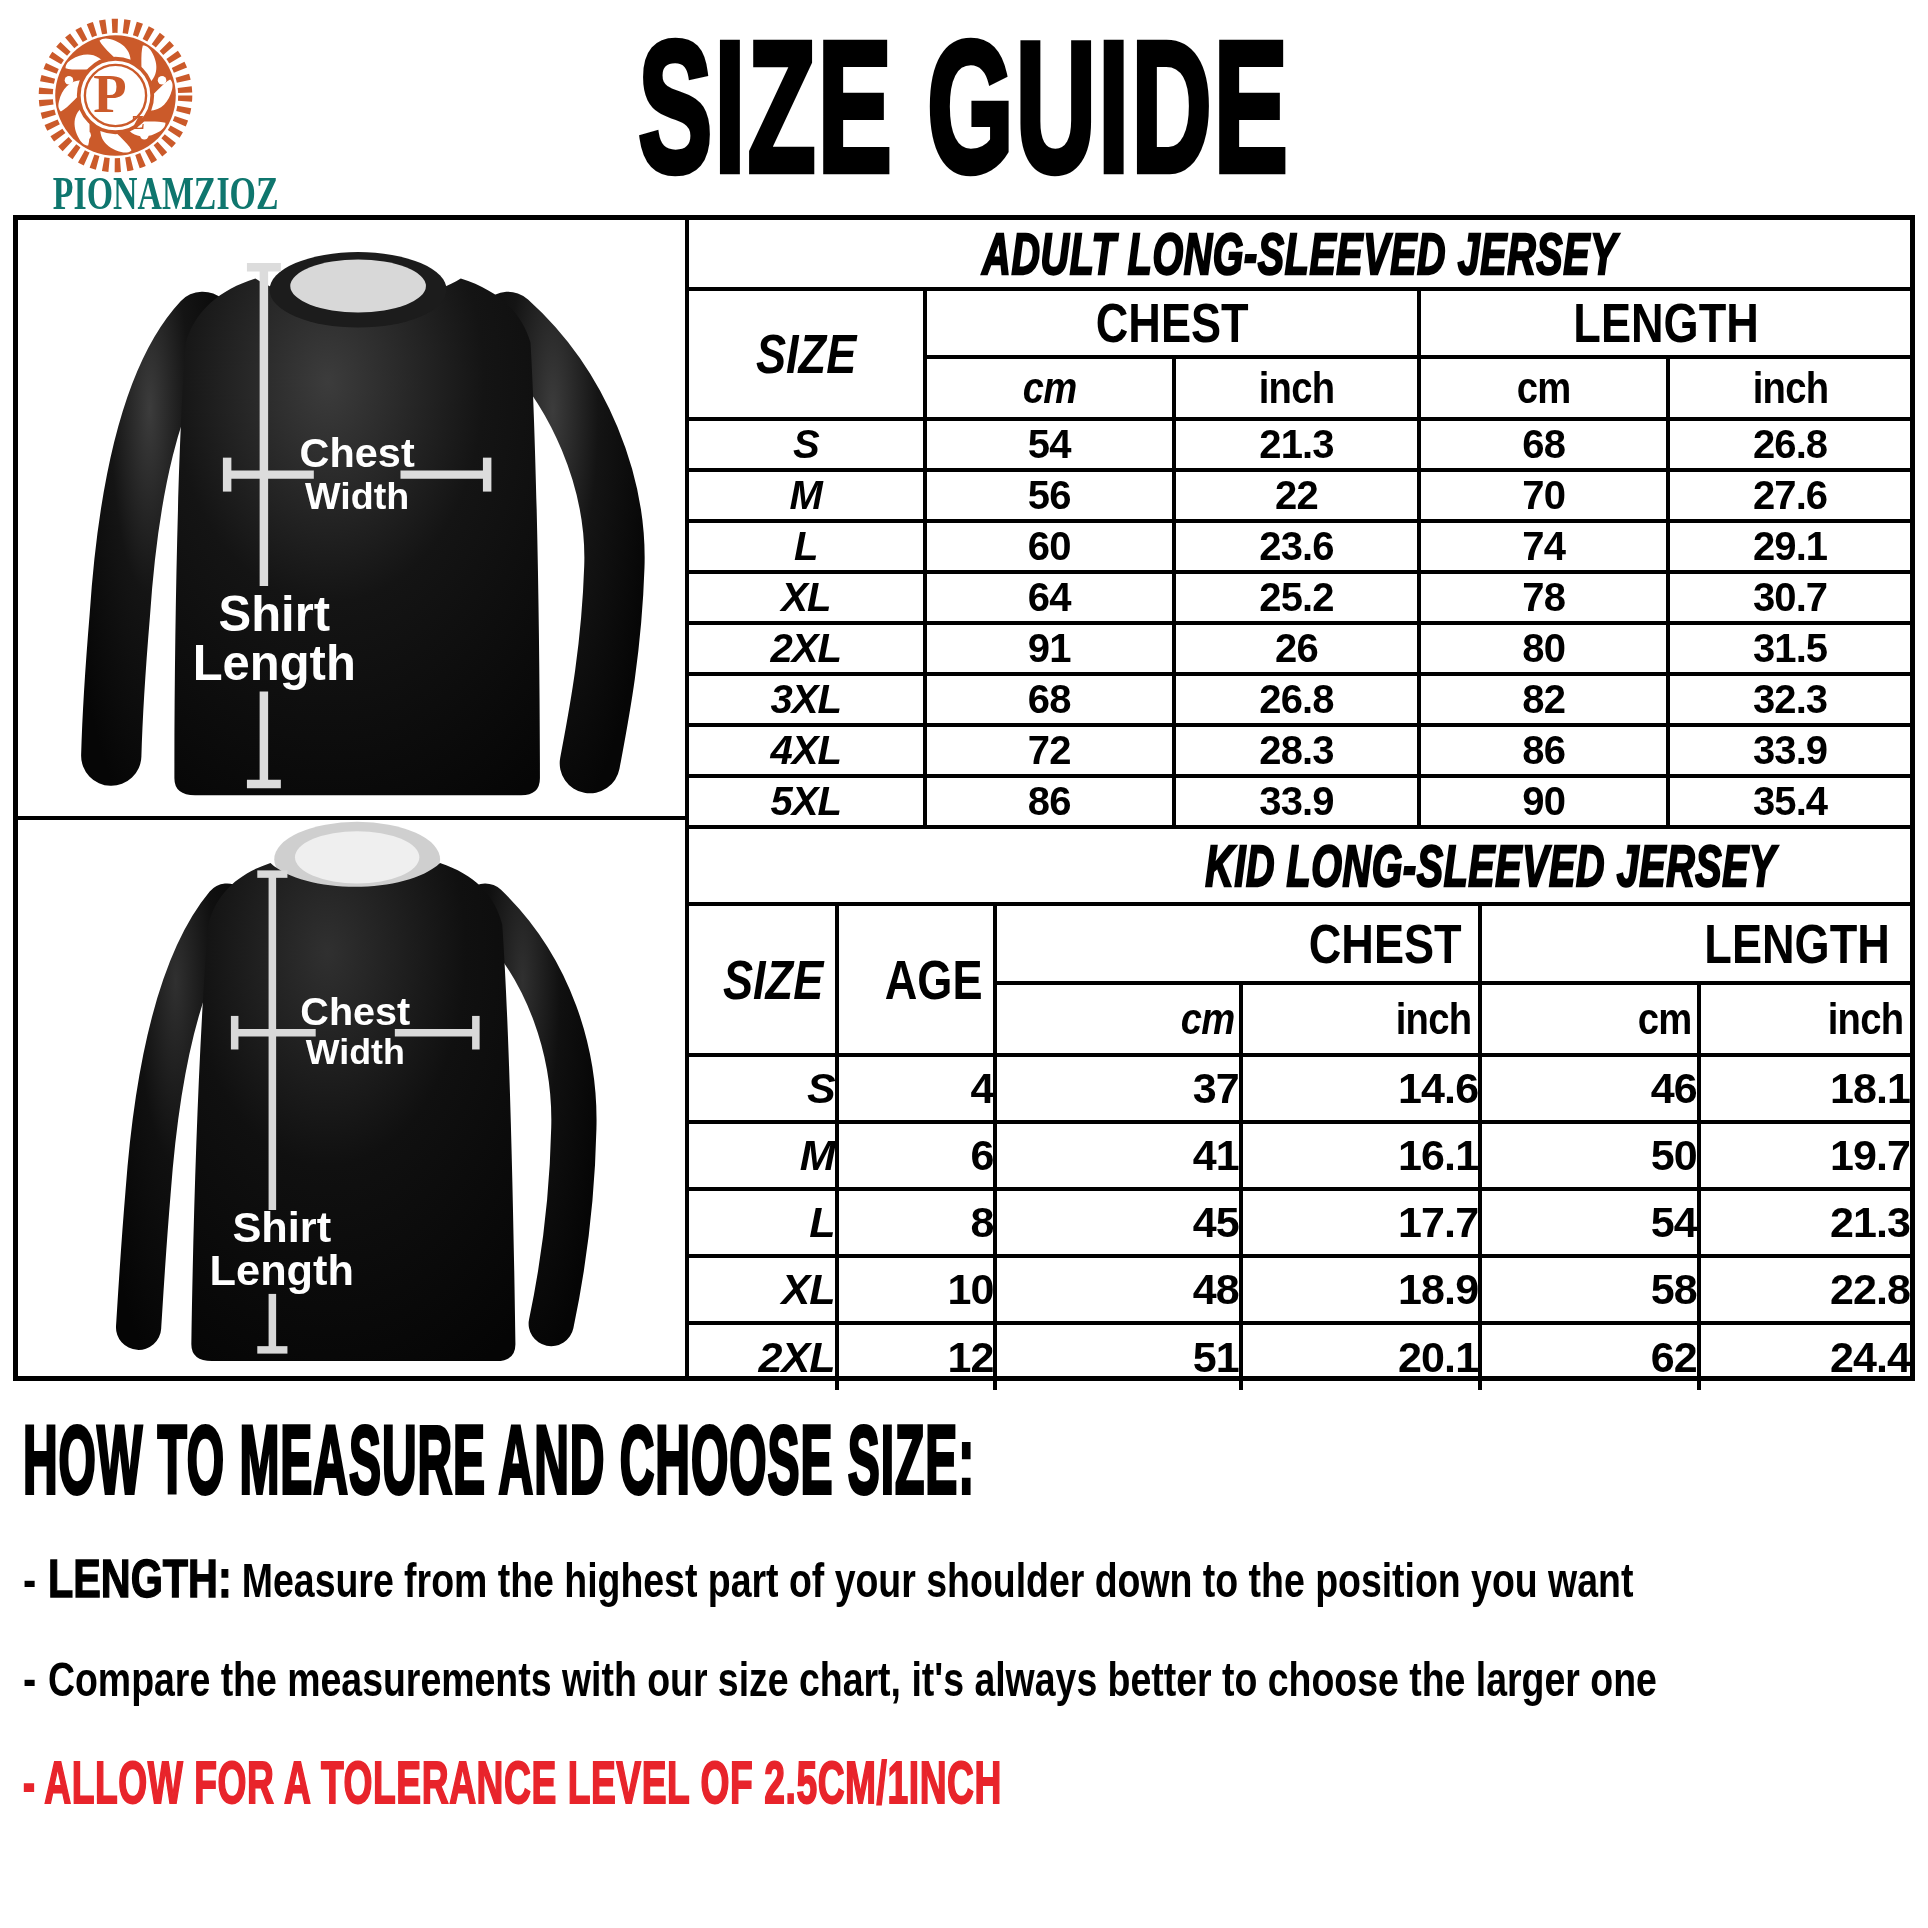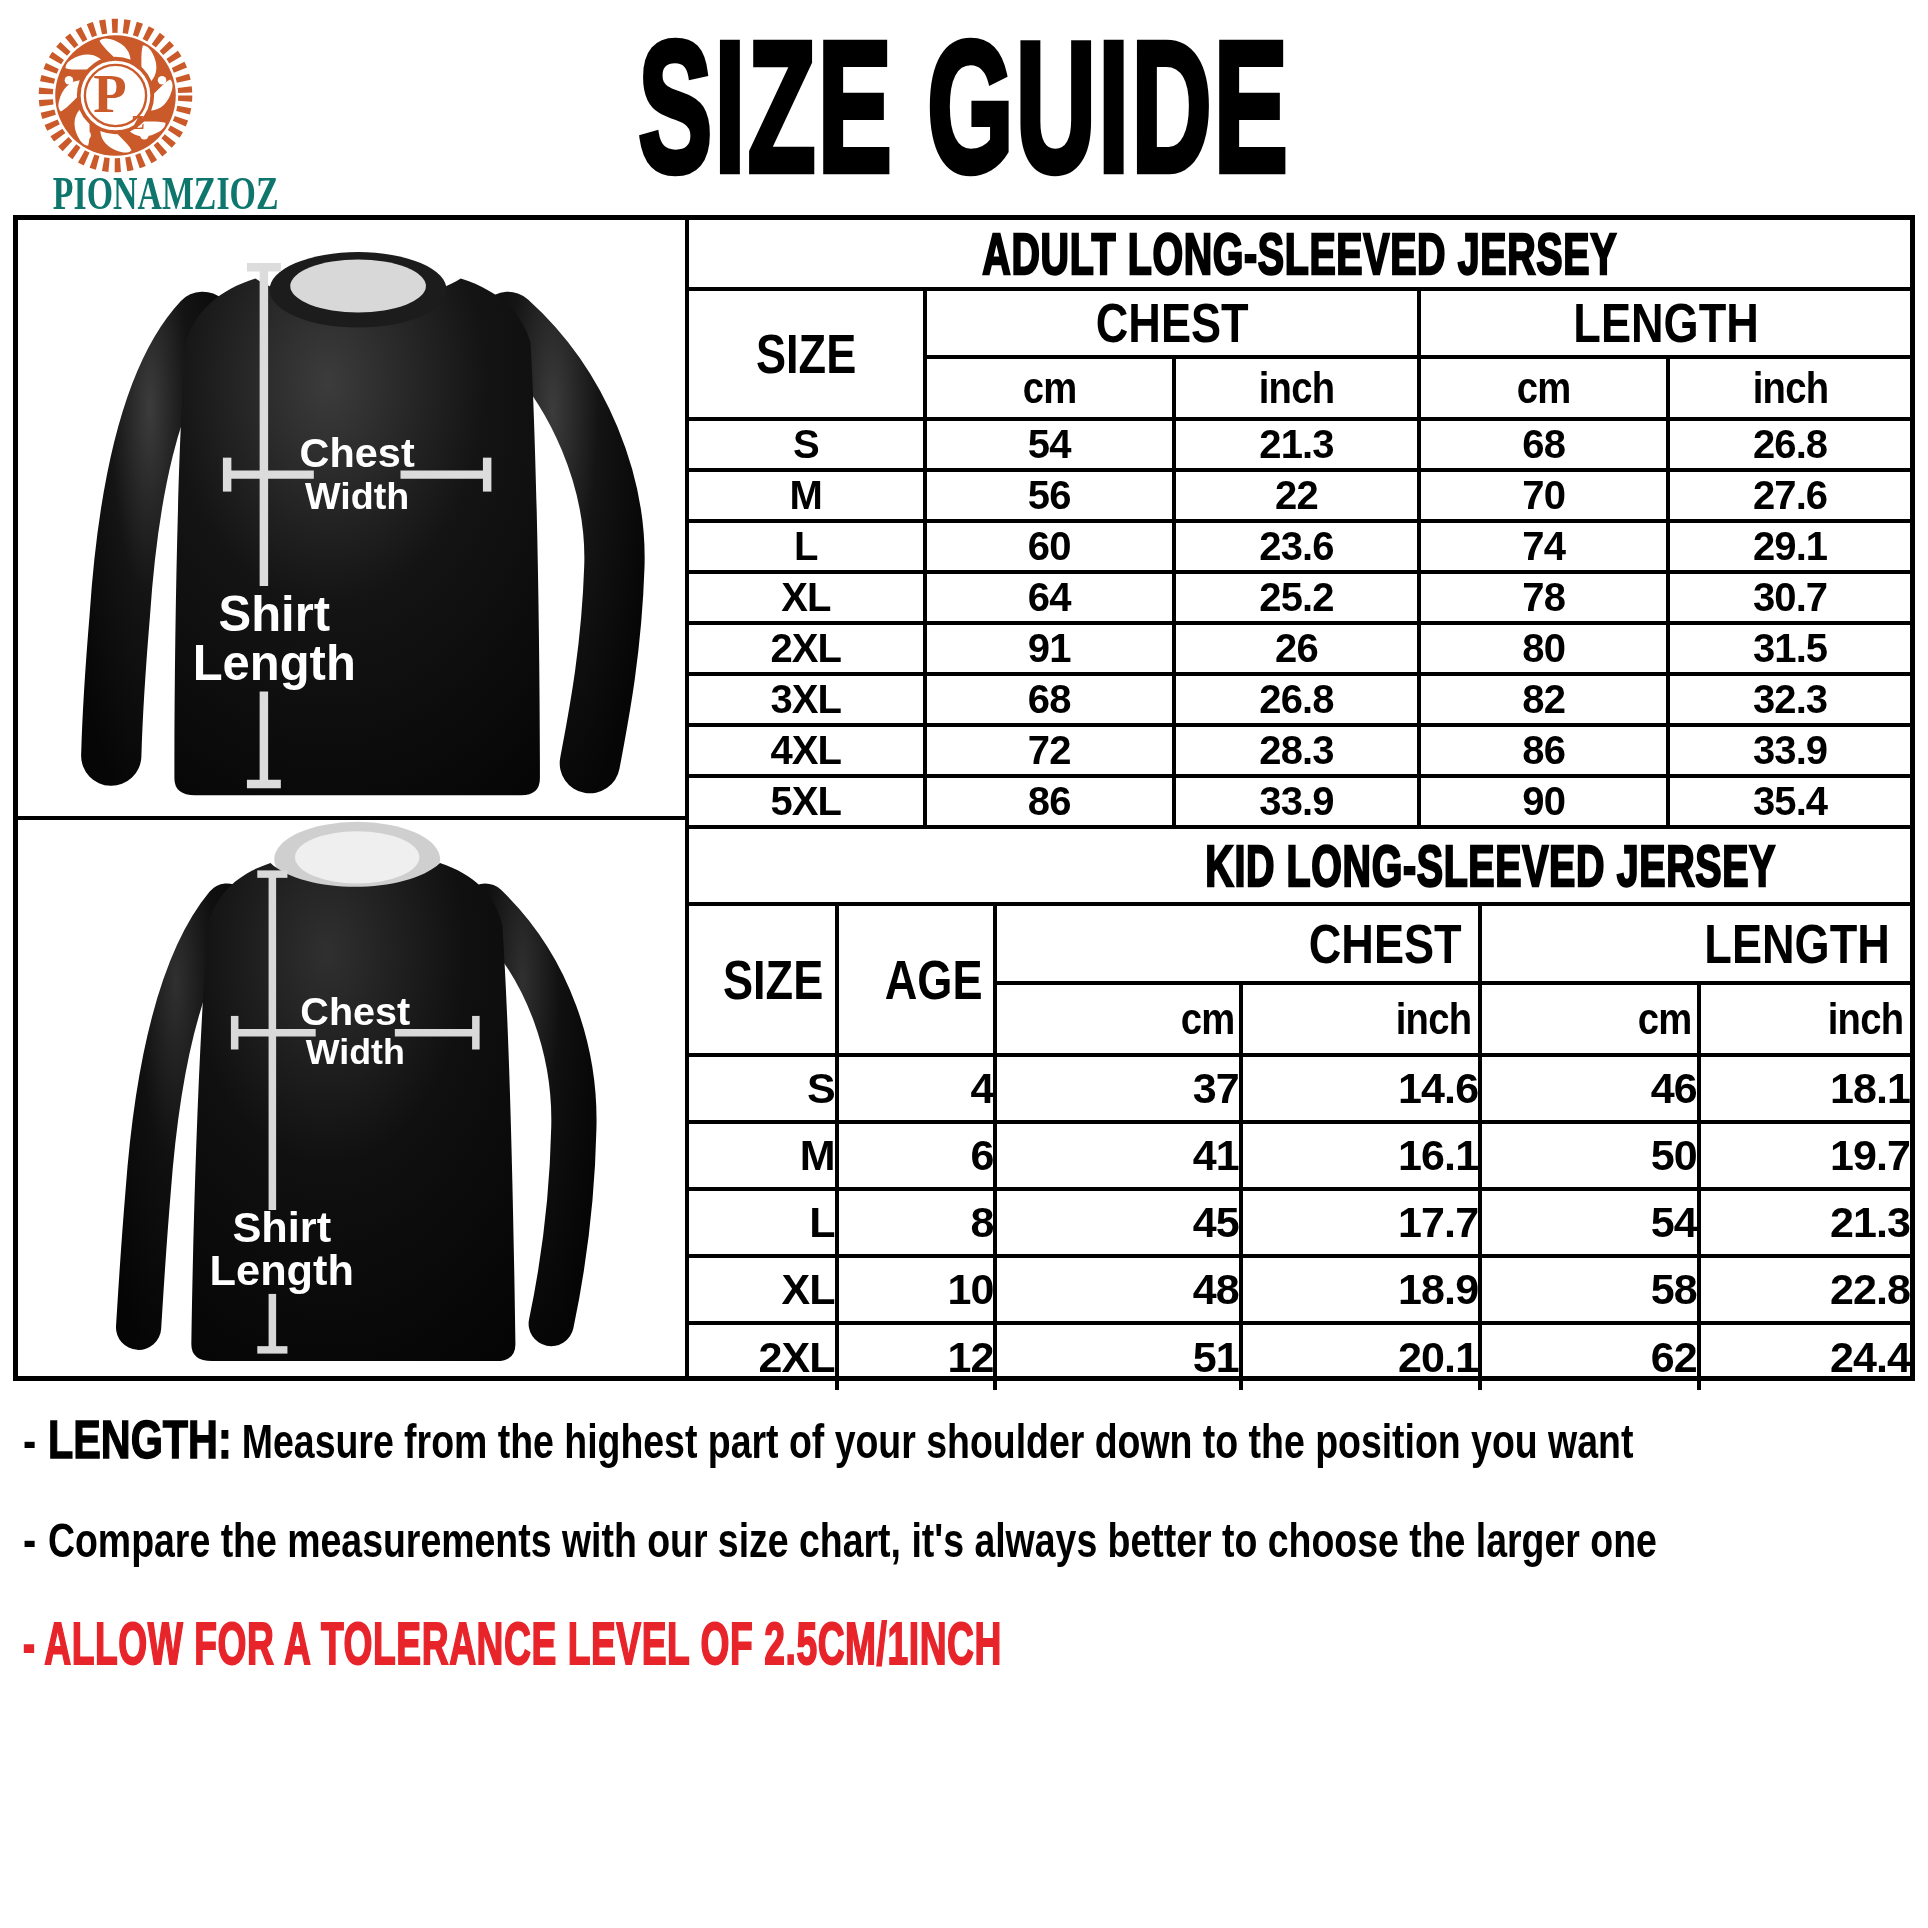--- a/index.html
+++ b/index.html
@@ -22,21 +22,21 @@
   .shirt-cell{position:relative;overflow:hidden;}
   .shirt-cell.adult{height:600px;border-bottom:4.7px solid #000;box-sizing:border-box;}
   .shirt-cell.kid{flex:1;}
   .shirt-cell svg{display:block;width:100%;height:100%;}
   .tables-col{flex:1;display:flex;flex-direction:column;}
 
   table.size-table{border-collapse:collapse;width:100%;table-layout:fixed;}
   table.size-table td{border:4.7px solid #000;text-align:center;vertical-align:middle;
     font-weight:bold;font-size:40px;letter-spacing:-0.9px;padding:0;}
   table.size-table tr:first-child td{border-top:none;}
-  table.size-table td:first-child{border-left:none;}
+  table.size-table td:first-child{border-left:none;font-style:italic;}
   table.size-table td:last-child{border-right:none;}
   table.kid tr:last-child td{border-bottom:none;}
   .t-title{height:68px;} .t-h1{height:60px;} .t-h2{height:62px;}
   table.adult .t-d{height:51px;}
   table.kid .t-title{height:75px;} table.kid .t-h1{height:79px;} table.kid .t-h2{height:72px;}
   table.kid .t-d{height:67px;} table.kid td{font-size:43px;text-align:right;}
   .ttl{font-size:58px;font-weight:bold;-webkit-text-stroke:2.4px #000;transform:scaleX(0.68);letter-spacing:0.9px;}
   .h-big{font-size:55px;font-weight:bold;transform:scaleX(0.82);letter-spacing:0;}
   .h-unit{font-size:45px;font-weight:bold;transform:scaleX(0.85);}
 
@@ -314,20 +314,21 @@
             <td>62</td>
             <td>24.4</td>
           </tr>
       </tbody>
     </table>
 
   </div>
 </div>
 
 <section class="howto">
+  <h2 class="howto-heading"><span class="cond">HOW TO MEASURE AND CHOOSE SIZE:</span></h2>
 
   <div class="bullet">
     <span class="b-line"><span class="b-dash">-</span><span class="b-label">LENGTH:</span><span class="b-text">Measure from the highest part of your shoulder down to the position you want</span></span>
   </div>
   <div class="bullet">
     <span class="b-line"><span class="b-dash">-</span><span class="b-text">Compare the measurements with our size chart, it's always better to choose the larger one</span></span>
   </div>
   <div class="bullet red">
     <span class="b-line"><span class="b-dash">-</span><span class="b-text">ALLOW FOR A TOLERANCE LEVEL OF 2.5CM/1INCH</span></span>
   </div>

